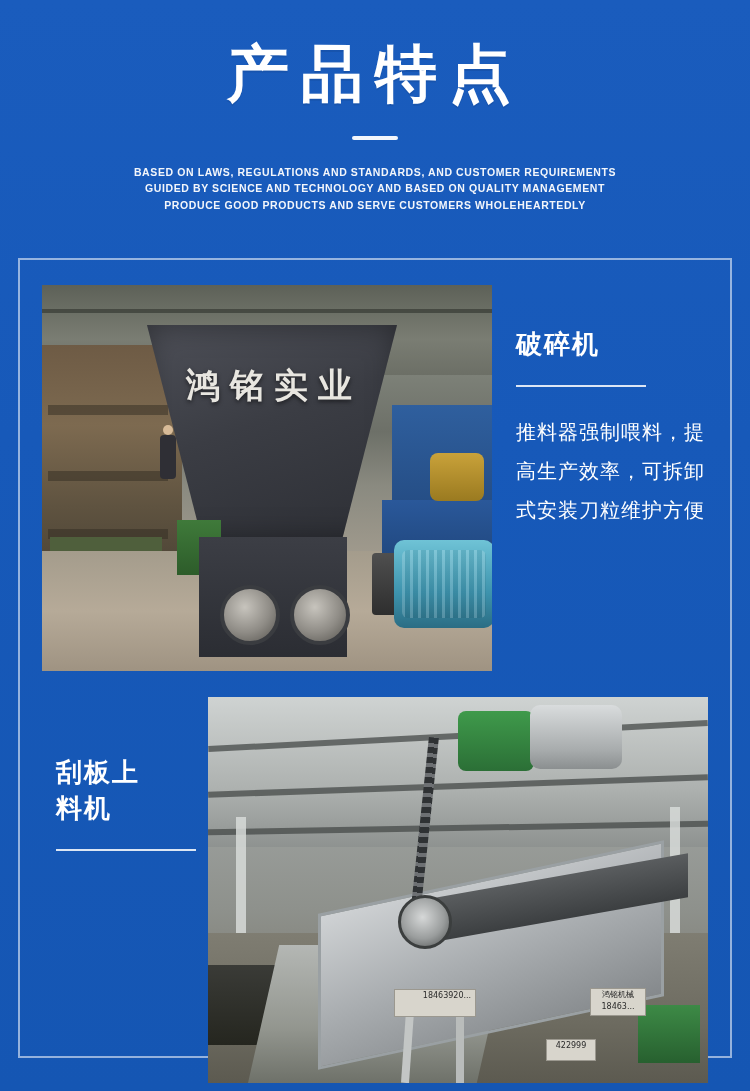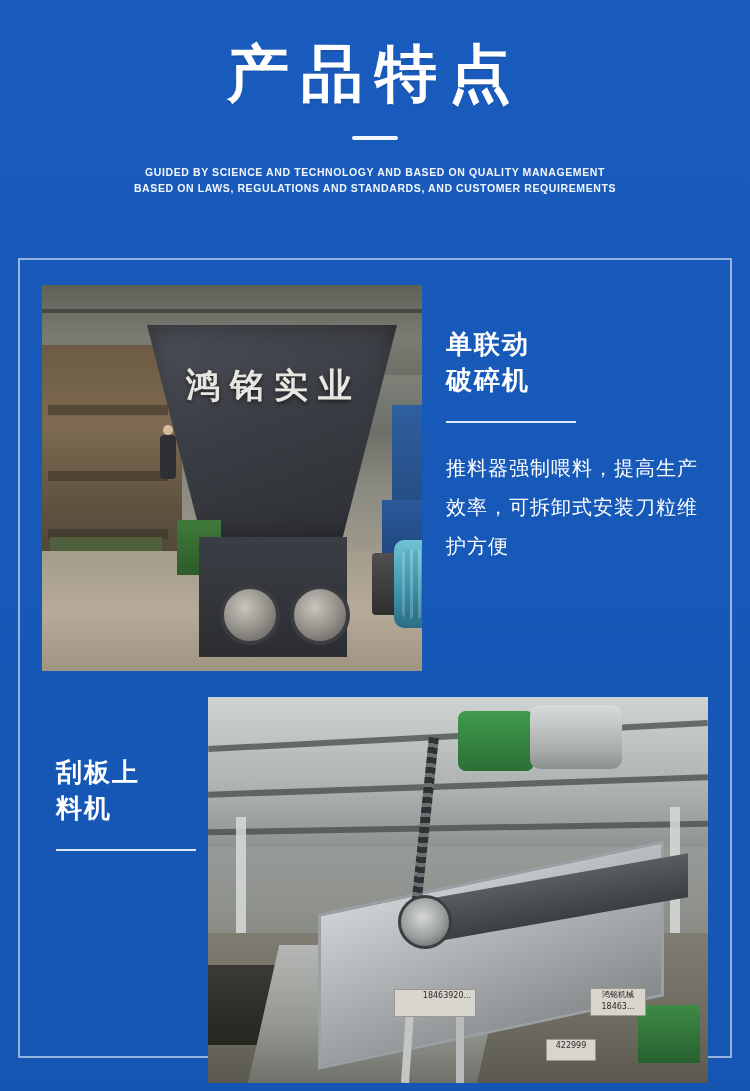--- a/index.html
+++ b/index.html
@@ -80,21 +80,21 @@
     height: 386px;
   }
 
   .photo {
     position: relative;
     overflow: hidden;
     background: #7b7b72;
     flex: none;
   }
   .photo-1 {
-    width: 380px;
+    width: 450px;
     height: 386px;
   }
   .photo-2 {
     width: 500px;
     height: 386px;
   }
 
   .text-col {
     flex: 1 1 auto;
     padding: 42px 0 0 24px;
@@ -380,22 +380,23 @@
 </style>
 </head>
 <body>
 
 <div class="page">
 
   <div class="header">
     <div class="header-title">产品特点</div>
     <div class="header-rule"></div>
     <div class="header-sub">
+      <div>BASED ON LAWS, REGULATIONS AND STANDARDS, AND CUSTOMER REQUIREMENTS</div>
       <div>GUIDED BY SCIENCE AND TECHNOLOGY AND BASED ON QUALITY MANAGEMENT</div>
-      <div>BASED ON LAWS, REGULATIONS AND STANDARDS, AND CUSTOMER REQUIREMENTS</div>
+      <div>PRODUCE GOOD PRODUCTS AND SERVE CUSTOMERS WHOLEHEARTEDLY</div>
     </div>
   </div>
 
   <div class="frame"></div>
 
   <div class="block block-one">
     <div class="photo photo-1">
       <div class="p1-bg"></div>
       <div class="p1-roof"></div>
       <div class="p1-wall-left"></div>
@@ -412,21 +413,20 @@
       <div class="p1-hopper-text">鸿铭实业</div>
       <div class="p1-green"></div>
       <div class="p1-body"></div>
       <div class="p1-flange a"></div>
       <div class="p1-flange b"></div>
       <div class="p1-motor-cap"></div>
       <div class="p1-motor"></div>
     </div>
     <div class="text-col">
       <div class="cap-title">
-        <div>单联动</div>
         <div>破碎机</div>
       </div>
       <div class="cap-rule"></div>
       <div class="cap-body">推料器强制喂料，提高生产效率，可拆卸式安装刀粒维护方便</div>
     </div>
   </div>
 
   <div class="block block-two">
     <div class="text-col text-col-left" style="width:166px;flex:none;">
       <div class="cap-title">

